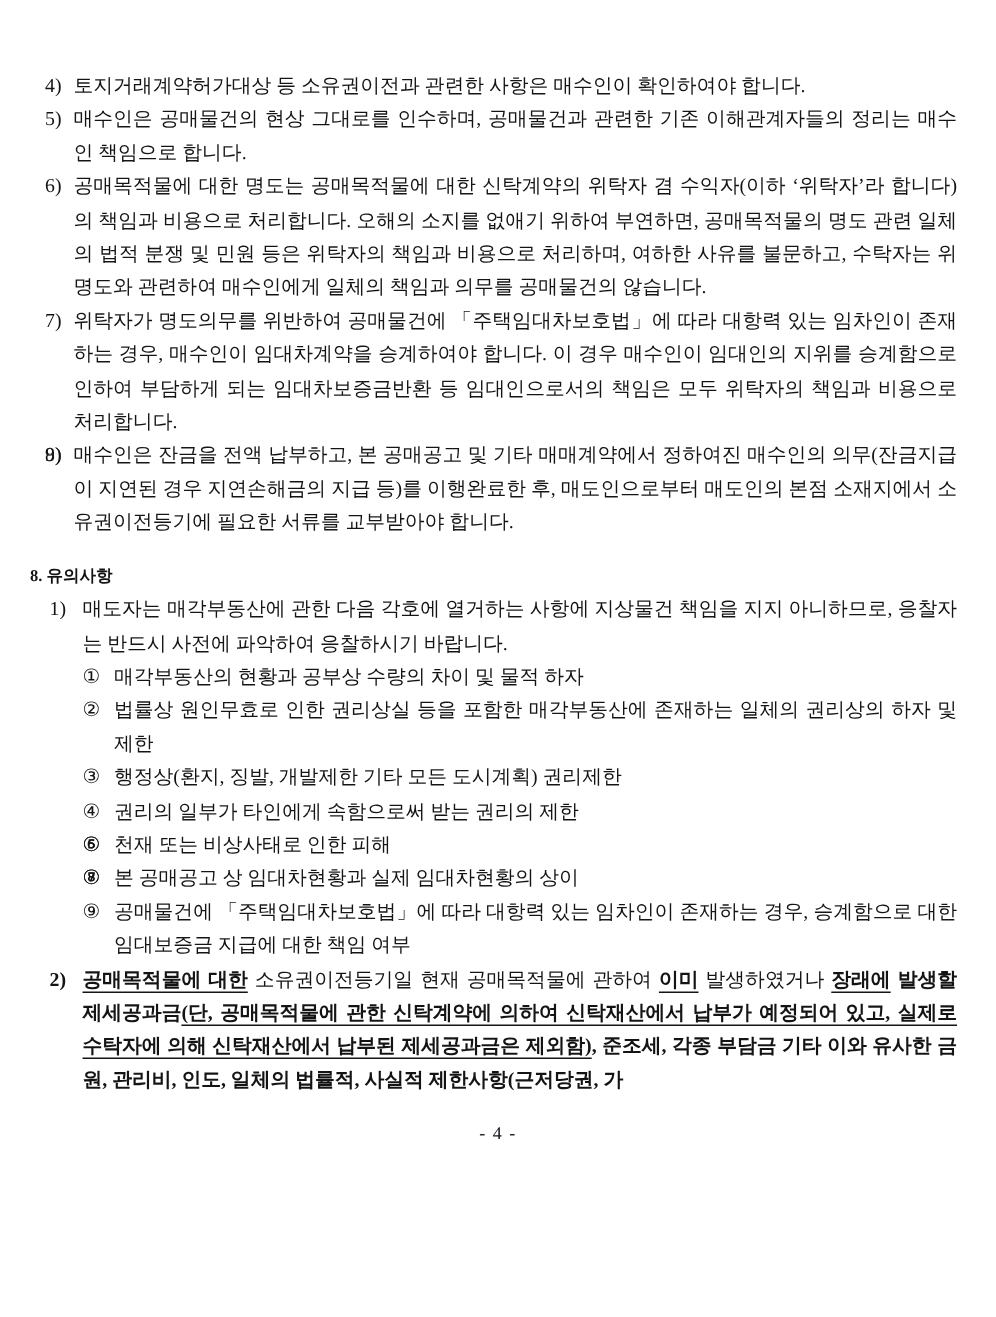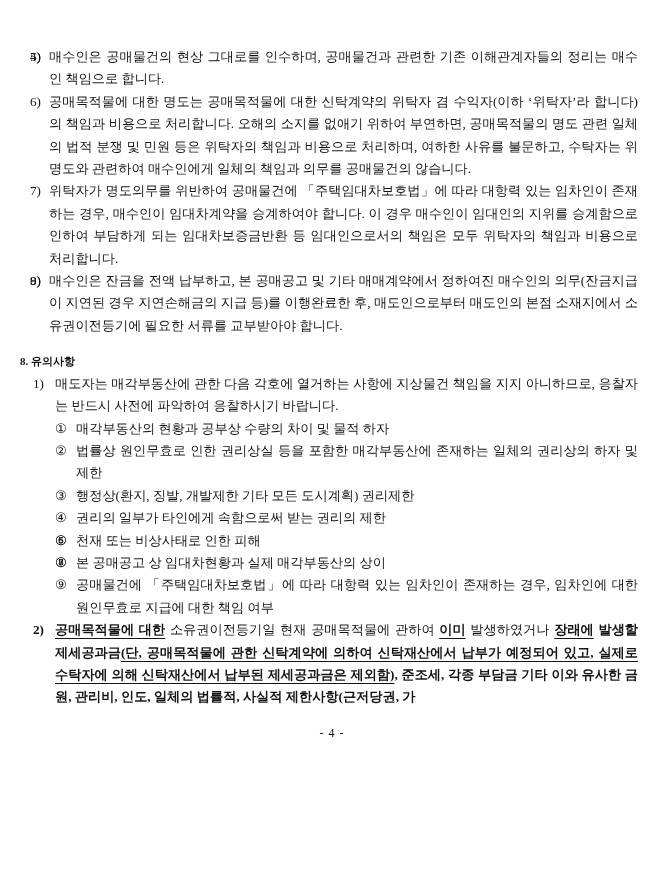--- a/index.html
+++ b/index.html
@@ -43,21 +43,21 @@
     color: #101018;
   }
 </style>
 </head>
 <body>
 
 <div class="page">
   <div class="content">
 
     <div class="item">
-      <span class="marker">4)</span>
+      <span class="marker">4)</span><span>토지거래계약허가대상 등 소유권이전과 관련한 사항은 매수인이 확인하여야 합니다.</span>
     </div>
     <div class="item">
       <span class="marker">5)</span><span>매수인은 공매물건의 현상 그대로를 인수하며, 공매물건과 관련한 기존 이해관계자들의 정리는 매수인 책임으로 합니다.</span>
     </div>
     <div class="item">
       <span class="marker">6)</span><span>공매목적물에 대한 명도는 공매목적물에 대한 신탁계약의 위탁자 겸 수익자(이하 ‘위탁자’라 합니다)의 책임과 비용으로 처리합니다. 오해의 소지를 없애기 위하여 부연하면, 공매목적물의 명도 관련 일체의 법적 분쟁 및 민원 등은 위탁자의 책임과 비용으로 처리하며, 여하한 사유를 불문하고, 수탁자는 위 명도와 관련하여 매수인에게 일체의 책임과 의무를 공매물건의 않습니다.</span>
     </div>
     <div class="item">
       <span class="marker">7)</span><span>위탁자가 명도의무를 위반하여 공매물건에 「주택임대차보호법」에 따라 대항력 있는 임차인이 존재하는 경우, 매수인이 임대차계약을 승계하여야 합니다. 이 경우 매수인이 임대인의 지위를 승계함으로 인하여 부담하게 되는 임대차보증금반환 등 임대인으로서의 책임은 모두 위탁자의 책임과 비용으로 처리합니다.</span>
     </div>
@@ -89,24 +89,24 @@
     <div class="item circ">
       <span class="marker">⑤</span>
     </div>
     <div class="item circ">
       <span class="marker">⑥</span><span>천재 또는 비상사태로 인한 피해</span>
     </div>
     <div class="item circ">
       <span class="marker">⑦</span>
     </div>
     <div class="item circ">
-      <span class="marker">⑧</span><span>본 공매공고 상 임대차현황과 실제 매각부동산의 상이</span>
+      <span class="marker">⑧</span><span>본 공매공고 상 임대차현황과 실제 임대차현황의 상이</span>
     </div>
     <div class="item circ">
-      <span class="marker">⑨</span><span>공매물건에 「주택임대차보호법」에 따라 대항력 있는 임차인이 존재하는 경우, 임차인에 대한 원인무효로 지급에 대한 책임 여부</span>
+      <span class="marker">⑨</span><span>공매물건에 「주택임대차보호법」에 따라 대항력 있는 임차인이 존재하는 경우, 승계함으로 대한 임대보증금 지급에 대한 책임 여부</span>
     </div>
 
     <div class="item sub1">
       <span class="marker bold">2)</span><span><span class="bold underline">공매목적물에 대한</span><span> 소유권이전등기일 현재 공매목적물에 관하여 </span><span class="bold underline">이미</span><span> 발생하였거나 </span><span class="bold underline">장래에</span><span class="bold"> 발생할 제세공과금</span><span class="bold underline">(단, 공매목적물에 관한 신탁계약에 의하여 신탁재산에서 납부가 예정되어 있고, 실제로 수탁자에 의해 신탁재산에서 납부된 제세공과금은 제외함)</span><span class="bold">, 준조세, 각종 부담금 기타 이와 유사한 금원, 관리비, 인도, 일체의 법률적, 사실적 제한사항(근저당권, 가</span></span>
     </div>
 
   </div>
 
   <div class="footer">- 4 -</div>
 </div>

